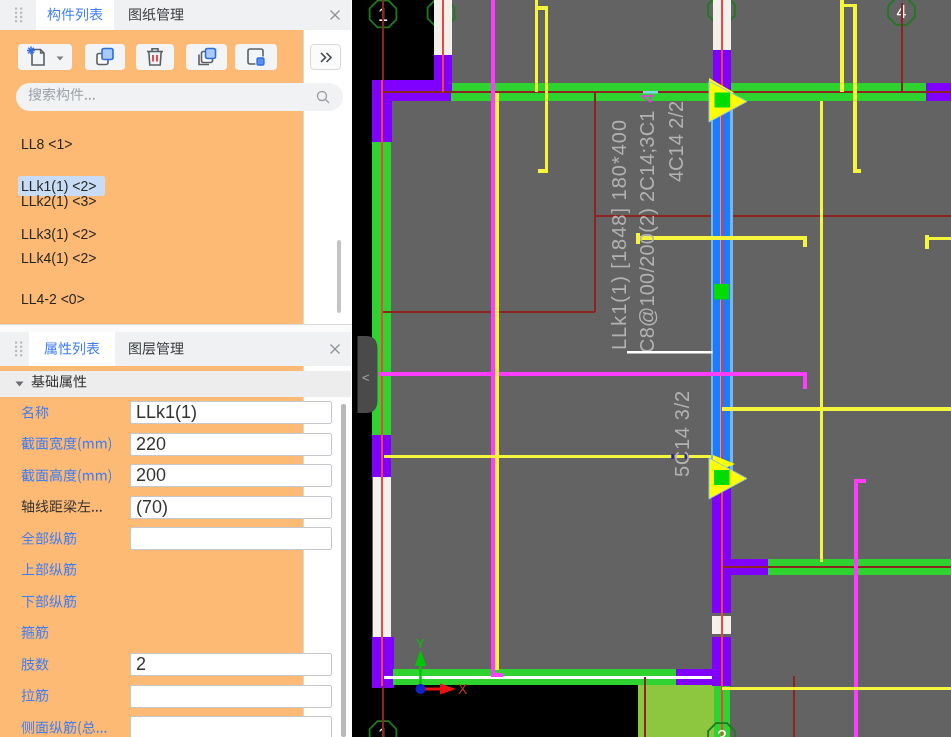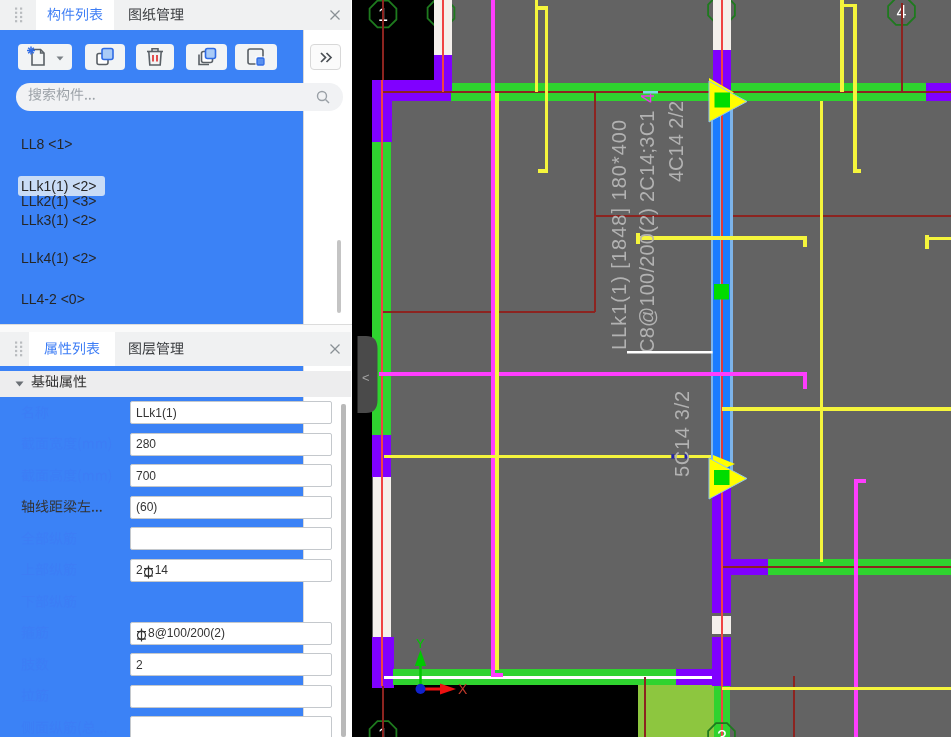--- a/index.html
+++ b/index.html
@@ -1,25 +1,25 @@
 <!DOCTYPE html>
 <html><head><meta charset="utf-8"><style>
 * { margin:0; padding:0; box-sizing:border-box; }
 html,body { width:951px; height:737px; overflow:hidden; font-family:"Liberation Sans",sans-serif; background:#fff; }
-#panel { position:absolute; left:0; top:0; width:304px; height:737px; background:#3b82f6; border-right:1px solid #d9d9d9;padding-left:17px; }
+#panel { position:absolute; left:0; top:0; width:304px; height:737px; background:#fdba74; border-right:1px solid #d9d9d9;padding-left:17px; }
 .hdr { position:absolute; left:0; width:351px; height:30px; background:#f0f1f2; }
 .tabact { position:absolute; left:36px; top:0; width:78px; height:100%; background:#fff; display:flex; align-items:center; justify-content:center; }
 .tabina { position:absolute; left:121px; top:0; width:70px; height:100%; display:flex; align-items:center; justify-content:center; }
 .tbtn { position:absolute; top:44px; height:26px; background:#f2f4f5; border-radius:4px; display:flex; align-items:center; justify-content:center; }
 .search { position:absolute; left:16px; top:83px; width:327px; height:28px; background:#f1f2f4; border-radius:14px; display:flex; align-items:center; }
 .litem { position:absolute; left:21px; height:20px; font-size:14px; color:#262626; line-height:20px; }
 .litem.sel { left:21px; padding:0 8px 0 3px; margin-left:-3px; background:#c9dcf6; border-radius:3px; }
 .prow { position:absolute; left:0; width:352px; height:23px; }
 .plab { position:absolute; left:21px; top:0; height:23px; display:flex; align-items:center; }
-.pinp { position:absolute; left:130px; top:0; width:202px; height:23px; border:1px solid #c4c8cc; border-radius:2px; background:#fff; font-size:12px; color:#333; padding-left:5px; display:flex; align-items:center; }
+.pinp { position:absolute; left:130px; top:0; width:202px; height:23px; border:1px solid #c4c8cc; border-radius:2px; background:#fff; font-size:18px; color:#333; padding-left:5px; display:flex; align-items:center; }
 .sbar { position:absolute; background:#c4c4c4; border-radius:2px; }
 </style></head>
 <body>
 <div id="panel">
   <div class="hdr" style="top:0px;height:30px">
       <div style="position:absolute;left:14px;top:7px"><svg width="12" height="16" viewBox="0 0 12 16">
           <rect x="1" y="0.5" width="2.2" height="2.2" fill="#b9bcbf"></rect>
           <rect x="6" y="0.5" width="2.2" height="2.2" fill="#b9bcbf"></rect>
           <rect x="1" y="4.7" width="2.2" height="2.2" fill="#b9bcbf"></rect>
           <rect x="6" y="4.7" width="2.2" height="2.2" fill="#b9bcbf"></rect>
@@ -102,21 +102,21 @@
           <path d="M2.3 -11.8V-8.9H0.6V-8.0H2.3V-5.0L0.5 -4.3L0.8 -3.3L2.3 -3.9V-0.2C2.3 0.0 2.3 0.0 2.1 0.0C1.9 0.1 1.4 0.1 0.9 0.0C1.0 0.3 1.2 0.8 1.2 1.1C2.0 1.1 2.5 1.0 2.9 0.9C3.2 0.7 3.3 0.4 3.3 -0.2V-4.3L4.9 -4.9L4.7 -5.9L3.3 -5.3V-8.0H4.7V-8.9H3.3V-11.8ZM5.3 -4.1V-3.2H5.9L5.8 -3.1C6.4 -2.2 7.2 -1.4 8.2 -0.7C7.0 -0.2 5.6 0.1 4.3 0.3C4.4 0.5 4.6 0.9 4.7 1.1C6.3 0.9 7.8 0.5 9.1 -0.2C10.2 0.4 11.5 0.8 12.8 1.1C13.0 0.8 13.2 0.4 13.5 0.2C12.2 0.0 11.1 -0.3 10.1 -0.7C11.2 -1.5 12.2 -2.5 12.8 -3.8L12.1 -4.1L11.9 -4.1H9.6V-5.4H12.8V-10.6H10.1V-9.7H11.9V-8.4H10.2V-7.6H11.9V-6.3H9.6V-11.8H8.6V-6.3H6.4V-7.6H7.9V-8.4H6.4V-9.7C7.1 -9.9 7.9 -10.2 8.5 -10.6L7.7 -11.3C7.2 -10.9 6.3 -10.5 5.5 -10.2V-5.4H8.6V-4.1ZM11.3 -3.2C10.8 -2.4 10.0 -1.7 9.1 -1.2C8.2 -1.8 7.4 -2.4 6.9 -3.2Z M22.9 -1.5C24.1 -0.8 25.6 0.2 26.3 0.8L27.1 0.2C26.3 -0.4 24.8 -1.4 23.7 -2.0ZM18.1 -1.9C17.3 -1.1 16.0 -0.4 14.9 0.2C15.1 0.3 15.5 0.7 15.7 0.9C16.8 0.3 18.1 -0.6 19.0 -1.5ZM16.7 -4.5C17.0 -4.6 17.3 -4.6 19.9 -4.8C18.7 -4.2 17.8 -3.8 17.3 -3.6C16.5 -3.3 15.9 -3.1 15.4 -3.1C15.5 -2.8 15.7 -2.3 15.7 -2.1C16.1 -2.3 16.6 -2.3 20.7 -2.6V-0.1C20.7 0.0 20.6 0.1 20.4 0.1C20.2 0.1 19.4 0.1 18.6 0.1C18.7 0.4 18.9 0.8 19.0 1.1C20.0 1.1 20.7 1.1 21.1 0.9C21.6 0.7 21.7 0.4 21.7 -0.1V-2.6L25.2 -2.9C25.5 -2.5 25.9 -2.1 26.1 -1.8L26.9 -2.3C26.3 -3.1 25.0 -4.3 24.1 -5.1L23.3 -4.6C23.7 -4.3 24.1 -3.9 24.4 -3.6L18.3 -3.2C20.3 -4.0 22.3 -4.9 24.2 -6.1L23.4 -6.7C22.8 -6.3 22.1 -5.9 21.4 -5.6L18.3 -5.4C19.3 -5.9 20.3 -6.4 21.1 -7.1L20.7 -7.4H26.1V-5.7H27.1V-8.3H21.5V-9.6H26.9V-10.5H21.5V-11.8H20.5V-10.5H15.1V-9.6H20.5V-8.3H14.9V-5.7H15.9V-7.4H20.1C19.1 -6.6 17.8 -6.0 17.4 -5.8C17.1 -5.5 16.7 -5.4 16.4 -5.4C16.5 -5.1 16.7 -4.7 16.7 -4.5Z M35.2 -11.8C34.8 -9.9 34.0 -8.0 33.0 -6.8C33.2 -6.7 33.7 -6.3 33.9 -6.2C34.3 -6.8 34.8 -7.6 35.2 -8.5H40.1C39.9 -2.7 39.7 -0.6 39.3 -0.1C39.1 0.1 39.0 0.1 38.7 0.1C38.4 0.1 37.8 0.1 37.0 0.0C37.2 0.3 37.3 0.8 37.3 1.1C38.0 1.1 38.7 1.1 39.2 1.1C39.6 1.0 39.9 0.9 40.2 0.5C40.7 -0.2 40.9 -2.3 41.1 -8.9C41.1 -9.1 41.1 -9.5 41.1 -9.5H35.6C35.9 -10.1 36.1 -10.8 36.3 -11.5ZM36.8 -5.3C37.1 -4.8 37.3 -4.2 37.5 -3.6L35.1 -3.2C35.7 -4.3 36.3 -5.8 36.8 -7.2L35.8 -7.5C35.4 -5.9 34.6 -4.2 34.4 -3.7C34.1 -3.2 33.9 -2.9 33.7 -2.9C33.8 -2.6 34.0 -2.1 34.0 -1.9C34.3 -2.1 34.7 -2.2 37.8 -2.8C38.0 -2.5 38.1 -2.1 38.1 -1.8L39.0 -2.2C38.8 -3.0 38.2 -4.5 37.6 -5.5ZM30.8 -11.8V-9.1H28.7V-8.1H30.7C30.2 -6.2 29.4 -3.9 28.4 -2.8C28.6 -2.5 28.9 -2.0 29.0 -1.7C29.7 -2.7 30.3 -4.2 30.8 -5.8V1.1H31.8V-6.1C32.2 -5.4 32.6 -4.6 32.9 -4.1L33.5 -4.9C33.3 -5.3 32.2 -7.0 31.8 -7.4V-8.1H33.4V-9.1H31.8V-11.8Z M46.4 -4.8V-3.8H50.5V1.1H51.5V-3.8H55.3V-4.8H51.5V-7.9H54.7V-8.9H51.5V-11.6H50.5V-8.9H48.6C48.8 -9.5 48.9 -10.2 49.1 -10.8L48.0 -11.1C47.7 -9.2 47.1 -7.4 46.3 -6.3C46.6 -6.1 47.0 -5.9 47.2 -5.7C47.6 -6.3 48.0 -7.1 48.2 -7.9H50.5V-4.8ZM45.8 -11.7C45.0 -9.6 43.8 -7.5 42.4 -6.1C42.6 -5.9 42.9 -5.3 43.0 -5.1C43.5 -5.6 43.9 -6.1 44.3 -6.7V1.1H45.3V-8.4C45.9 -9.3 46.4 -10.4 46.7 -11.4Z M57.9 0.2C58.5 0.2 58.9 -0.2 58.9 -0.8C58.9 -1.4 58.5 -1.8 57.9 -1.8C57.4 -1.8 57.0 -1.4 57.0 -0.8C57.0 -0.2 57.4 0.2 57.9 0.2Z M61.8 0.2C62.3 0.2 62.8 -0.2 62.8 -0.8C62.8 -1.4 62.3 -1.8 61.8 -1.8C61.3 -1.8 60.9 -1.4 60.9 -0.8C60.9 -0.2 61.3 0.2 61.8 0.2Z M65.7 0.2C66.2 0.2 66.7 -0.2 66.7 -0.8C66.7 -1.4 66.2 -1.8 65.7 -1.8C65.2 -1.8 64.8 -1.4 64.8 -0.8C64.8 -0.2 65.2 0.2 65.7 0.2Z" fill="#9aa0a6"></path>
         </svg></span>
     <span style="position:absolute;right:12px;top:6px"><svg width="16" height="16" viewBox="0 0 16 16" fill="none">
 <circle cx="7" cy="7" r="4.5" stroke="#9aa0a6" stroke-width="1.4"></circle>
 <line x1="10.5" y1="10.5" x2="14" y2="14" stroke="#9aa0a6" stroke-width="1.4"></line>
         </svg></span>
   </div>
   <div class="litem" style="top:133.5px">LL8 &lt;1&gt;</div>
     <div class="litem sel" style="top:176px">LLk1(1) &lt;2&gt;</div>
     <div class="litem" style="top:190.7px">LLk2(1) &lt;3&gt;</div>
-    <div class="litem" style="top:210px">LLk3(1) &lt;2&gt;</div>
+    <div class="litem" style="top:224px">LLk3(1) &lt;2&gt;</div>
     <div class="litem" style="top:247.9px">LLk4(1) &lt;2&gt;</div>
     <div class="litem" style="top:289px">LL4-2 &lt;0&gt;</div>
   <div class="sbar" style="left:337px;top:240px;width:4px;height:73px;"></div>
   <div style="position:absolute;left:0;top:324px;width:352px;height:8px;background:#fafafa;border-top:1px solid #dcdcdc;"></div>
   <div class="hdr" style="top:332px;height:34px">
       <div style="position:absolute;left:14px;top:9px"><svg width="12" height="16" viewBox="0 0 12 16">
           <rect x="1" y="0.5" width="2.2" height="2.2" fill="#b9bcbf"></rect>
           <rect x="6" y="0.5" width="2.2" height="2.2" fill="#b9bcbf"></rect>
           <rect x="1" y="4.7" width="2.2" height="2.2" fill="#b9bcbf"></rect>
           <rect x="6" y="4.7" width="2.2" height="2.2" fill="#b9bcbf"></rect>
@@ -157,82 +157,66 @@
         </svg>
       </div>
       <div class="pinp">LLk1(1)</div>
     </div>
     <div class="prow" style="top:432.5px">
       <div class="plab">
         <svg style="width:91.4px;height:16.0px;" viewBox="0 -12.6 91.4 16">
           <path d="M10.1 -10.9C10.9 -10.4 11.8 -9.5 12.2 -8.9L12.9 -9.5C12.5 -10.1 11.6 -10.9 10.9 -11.5ZM4.4 -7.0C4.6 -6.6 4.9 -6.2 5.0 -5.9H3.1C3.3 -6.2 3.5 -6.6 3.6 -7.0L2.8 -7.3C2.3 -6.1 1.4 -4.8 0.5 -4.0C0.7 -3.9 1.1 -3.6 1.3 -3.4C1.5 -3.7 1.7 -3.9 1.9 -4.1V0.8H2.8V0.1H7.4L7.0 0.4C7.3 0.6 7.6 0.9 7.7 1.1C8.5 0.6 9.2 -0.1 9.8 -0.8C10.3 0.3 11.0 1.0 11.9 1.0C12.9 1.0 13.2 0.3 13.4 -1.8C13.2 -1.9 12.8 -2.1 12.6 -2.3C12.5 -0.7 12.4 -0.1 12.0 -0.1C11.4 -0.1 10.9 -0.7 10.5 -1.8C11.4 -3.1 12.1 -4.7 12.6 -6.3L11.7 -6.6C11.3 -5.3 10.8 -4.1 10.2 -3.0C9.9 -4.2 9.6 -5.7 9.5 -7.4H13.3V-8.3H9.5C9.4 -9.4 9.4 -10.6 9.4 -11.7H8.4C8.4 -10.6 8.4 -9.4 8.5 -8.3H5.0V-9.6H7.5V-10.5H5.0V-11.7H3.9V-10.5H1.3V-9.6H3.9V-8.3H0.7V-7.4H8.5C8.7 -5.3 8.9 -3.4 9.4 -1.9C8.9 -1.3 8.4 -0.7 7.8 -0.2V-0.8H5.7V-1.7H7.5V-2.5H5.7V-3.4H7.5V-4.1H5.7V-5.0H7.8V-5.9H6.0C5.9 -6.3 5.5 -6.8 5.2 -7.3ZM4.8 -3.4V-2.5H2.8V-3.4ZM4.8 -4.1H2.8V-5.0H4.8ZM4.8 -1.7V-0.8H2.8V-1.7Z M19.4 -4.7H22.4V-3.1H19.4ZM19.4 -5.5V-7.1H22.4V-5.5ZM19.4 -2.2H22.4V-0.6H19.4ZM14.8 -10.8V-9.8H20.2C20.1 -9.3 20.0 -8.6 19.8 -8.1H15.5V1.1H16.5V0.4H25.5V1.1H26.5V-8.1H20.9L21.4 -9.8H27.2V-10.8ZM16.5 -0.6V-7.1H18.5V-0.6ZM25.5 -0.6H23.4V-7.1H25.5Z M35.3 -2.7V-0.4C35.3 0.7 35.7 1.0 37.1 1.0C37.4 1.0 39.4 1.0 39.7 1.0C41.0 1.0 41.3 0.4 41.5 -1.7C41.2 -1.8 40.7 -1.9 40.5 -2.1C40.4 -0.2 40.3 0.0 39.6 0.0C39.2 0.0 37.5 0.0 37.2 0.0C36.5 0.0 36.4 -0.0 36.4 -0.4V-2.7ZM34.2 -4.4V-3.3C34.2 -2.2 33.8 -0.6 28.6 0.4C28.8 0.7 29.2 1.1 29.3 1.3C34.7 0.1 35.3 -1.8 35.3 -3.3V-4.4ZM30.8 -5.8V-1.4H31.9V-4.9H38.1V-1.5H39.2V-5.8ZM34.0 -11.6C34.2 -11.3 34.4 -10.9 34.6 -10.5H29.1V-8.0H30.0V-9.6H39.9V-8.0H41.0V-10.5H35.9C35.7 -10.9 35.4 -11.5 35.1 -11.9ZM36.4 -9.1V-8.2H33.7V-9.1H32.6V-8.2H30.4V-7.3H32.6V-6.3H33.7V-7.3H36.4V-6.3H37.4V-7.3H39.6V-8.2H37.4V-9.1Z M47.4 -9.0V-7.8H45.1V-6.9H47.4V-4.6H52.9V-6.9H55.1V-7.8H52.9V-9.0H51.8V-7.8H48.4V-9.0ZM51.8 -6.9V-5.4H48.4V-6.9ZM52.6 -2.8C52.0 -2.1 51.1 -1.5 50.1 -1.1C49.1 -1.6 48.3 -2.1 47.7 -2.8ZM45.3 -3.7V-2.8H47.2L46.7 -2.6C47.3 -1.9 48.0 -1.2 49.0 -0.7C47.6 -0.2 46.2 0.0 44.7 0.1C44.8 0.4 45.0 0.8 45.1 1.0C46.9 0.8 48.6 0.5 50.1 -0.1C51.5 0.5 53.1 0.9 54.9 1.1C55.0 0.9 55.2 0.4 55.5 0.2C53.9 0.1 52.5 -0.2 51.2 -0.6C52.5 -1.3 53.5 -2.2 54.1 -3.4L53.5 -3.8L53.3 -3.7ZM48.6 -11.6C48.8 -11.2 49.0 -10.8 49.2 -10.4H43.8V-6.6C43.8 -4.5 43.7 -1.5 42.5 0.6C42.8 0.7 43.2 1.0 43.5 1.1C44.6 -1.1 44.8 -4.3 44.8 -6.6V-9.4H55.3V-10.4H50.4C50.2 -10.8 49.9 -11.4 49.7 -11.8Z M59.3 2.7 60.1 2.4C58.9 0.4 58.4 -2.0 58.4 -4.4C58.4 -6.7 58.9 -9.1 60.1 -11.1L59.3 -11.5C58.1 -9.4 57.3 -7.1 57.3 -4.4C57.3 -1.6 58.1 0.7 59.3 2.7Z M62.0 0.0H63.3V-5.5C64.0 -6.3 64.6 -6.7 65.2 -6.7C66.2 -6.7 66.6 -6.1 66.6 -4.6V0.0H67.9V-5.5C68.6 -6.3 69.2 -6.7 69.8 -6.7C70.8 -6.7 71.2 -6.1 71.2 -4.6V0.0H72.5V-4.8C72.5 -6.7 71.8 -7.8 70.2 -7.8C69.3 -7.8 68.5 -7.2 67.7 -6.3C67.4 -7.2 66.8 -7.8 65.6 -7.8C64.7 -7.8 63.9 -7.2 63.2 -6.5H63.2L63.1 -7.6H62.0Z M75.0 0.0H76.3V-5.5C77.0 -6.3 77.6 -6.7 78.2 -6.7C79.1 -6.7 79.6 -6.1 79.6 -4.6V0.0H80.9V-5.5C81.6 -6.3 82.2 -6.7 82.8 -6.7C83.7 -6.7 84.2 -6.1 84.2 -4.6V0.0H85.5V-4.8C85.5 -6.7 84.7 -7.8 83.2 -7.8C82.2 -7.8 81.5 -7.2 80.7 -6.3C80.3 -7.2 79.7 -7.8 78.6 -7.8C77.6 -7.8 76.9 -7.2 76.2 -6.5H76.2L76.0 -7.6H75.0Z M88.0 2.7C89.3 0.7 90.1 -1.6 90.1 -4.4C90.1 -7.1 89.3 -9.4 88.0 -11.5L87.2 -11.1C88.5 -9.1 89.1 -6.7 89.1 -4.4C89.1 -2.0 88.5 0.4 87.2 2.4Z" fill="#3d7df5"></path>
         </svg>
       </div>
-      <div class="pinp">280</div>
+      <div class="pinp">220</div>
     </div>
     <div class="prow" style="top:464.0px">
       <div class="plab">
         <svg style="width:91.4px;height:16.0px;" viewBox="0 -12.6 91.4 16">
           <path d="M10.1 -10.9C10.9 -10.4 11.8 -9.5 12.2 -8.9L12.9 -9.5C12.5 -10.1 11.6 -10.9 10.9 -11.5ZM4.4 -7.0C4.6 -6.6 4.9 -6.2 5.0 -5.9H3.1C3.3 -6.2 3.5 -6.6 3.6 -7.0L2.8 -7.3C2.3 -6.1 1.4 -4.8 0.5 -4.0C0.7 -3.9 1.1 -3.6 1.3 -3.4C1.5 -3.7 1.7 -3.9 1.9 -4.1V0.8H2.8V0.1H7.4L7.0 0.4C7.3 0.6 7.6 0.9 7.7 1.1C8.5 0.6 9.2 -0.1 9.8 -0.8C10.3 0.3 11.0 1.0 11.9 1.0C12.9 1.0 13.2 0.3 13.4 -1.8C13.2 -1.9 12.8 -2.1 12.6 -2.3C12.5 -0.7 12.4 -0.1 12.0 -0.1C11.4 -0.1 10.9 -0.7 10.5 -1.8C11.4 -3.1 12.1 -4.7 12.6 -6.3L11.7 -6.6C11.3 -5.3 10.8 -4.1 10.2 -3.0C9.9 -4.2 9.6 -5.7 9.5 -7.4H13.3V-8.3H9.5C9.4 -9.4 9.4 -10.6 9.4 -11.7H8.4C8.4 -10.6 8.4 -9.4 8.5 -8.3H5.0V-9.6H7.5V-10.5H5.0V-11.7H3.9V-10.5H1.3V-9.6H3.9V-8.3H0.7V-7.4H8.5C8.7 -5.3 8.9 -3.4 9.4 -1.9C8.9 -1.3 8.4 -0.7 7.8 -0.2V-0.8H5.7V-1.7H7.5V-2.5H5.7V-3.4H7.5V-4.1H5.7V-5.0H7.8V-5.9H6.0C5.9 -6.3 5.5 -6.8 5.2 -7.3ZM4.8 -3.4V-2.5H2.8V-3.4ZM4.8 -4.1H2.8V-5.0H4.8ZM4.8 -1.7V-0.8H2.8V-1.7Z M19.4 -4.7H22.4V-3.1H19.4ZM19.4 -5.5V-7.1H22.4V-5.5ZM19.4 -2.2H22.4V-0.6H19.4ZM14.8 -10.8V-9.8H20.2C20.1 -9.3 20.0 -8.6 19.8 -8.1H15.5V1.1H16.5V0.4H25.5V1.1H26.5V-8.1H20.9L21.4 -9.8H27.2V-10.8ZM16.5 -0.6V-7.1H18.5V-0.6ZM25.5 -0.6H23.4V-7.1H25.5Z M32.0 -7.8H38.1V-6.6H32.0ZM31.0 -8.6V-5.8H39.2V-8.6ZM34.2 -11.6 34.6 -10.3H28.8V-9.4H41.1V-10.3H35.7C35.6 -10.8 35.4 -11.3 35.2 -11.8ZM29.3 -5.0V1.1H30.4V-4.1H39.6V0.0C39.6 0.2 39.5 0.2 39.4 0.2C39.2 0.2 38.6 0.2 38.0 0.2C38.1 0.4 38.2 0.8 38.3 1.0C39.2 1.0 39.8 1.0 40.2 0.9C40.5 0.7 40.7 0.5 40.7 0.0V-5.0ZM31.9 -3.3V0.3H32.9V-0.4H37.9V-3.3ZM32.9 -2.5H36.9V-1.2H32.9Z M47.4 -9.0V-7.8H45.1V-6.9H47.4V-4.6H52.9V-6.9H55.1V-7.8H52.9V-9.0H51.8V-7.8H48.4V-9.0ZM51.8 -6.9V-5.4H48.4V-6.9ZM52.6 -2.8C52.0 -2.1 51.1 -1.5 50.1 -1.1C49.1 -1.6 48.3 -2.1 47.7 -2.8ZM45.3 -3.7V-2.8H47.2L46.7 -2.6C47.3 -1.9 48.0 -1.2 49.0 -0.7C47.6 -0.2 46.2 0.0 44.7 0.1C44.8 0.4 45.0 0.8 45.1 1.0C46.9 0.8 48.6 0.5 50.1 -0.1C51.5 0.5 53.1 0.9 54.9 1.1C55.0 0.9 55.2 0.4 55.5 0.2C53.9 0.1 52.5 -0.2 51.2 -0.6C52.5 -1.3 53.5 -2.2 54.1 -3.4L53.5 -3.8L53.3 -3.7ZM48.6 -11.6C48.8 -11.2 49.0 -10.8 49.2 -10.4H43.8V-6.6C43.8 -4.5 43.7 -1.5 42.5 0.6C42.8 0.7 43.2 1.0 43.5 1.1C44.6 -1.1 44.8 -4.3 44.8 -6.6V-9.4H55.3V-10.4H50.4C50.2 -10.8 49.9 -11.4 49.7 -11.8Z M59.3 2.7 60.1 2.4C58.9 0.4 58.4 -2.0 58.4 -4.4C58.4 -6.7 58.9 -9.1 60.1 -11.1L59.3 -11.5C58.1 -9.4 57.3 -7.1 57.3 -4.4C57.3 -1.6 58.1 0.7 59.3 2.7Z M62.0 0.0H63.3V-5.5C64.0 -6.3 64.6 -6.7 65.2 -6.7C66.2 -6.7 66.6 -6.1 66.6 -4.6V0.0H67.9V-5.5C68.6 -6.3 69.2 -6.7 69.8 -6.7C70.8 -6.7 71.2 -6.1 71.2 -4.6V0.0H72.5V-4.8C72.5 -6.7 71.8 -7.8 70.2 -7.8C69.3 -7.8 68.5 -7.2 67.7 -6.3C67.4 -7.2 66.8 -7.8 65.6 -7.8C64.7 -7.8 63.9 -7.2 63.2 -6.5H63.2L63.1 -7.6H62.0Z M75.0 0.0H76.3V-5.5C77.0 -6.3 77.6 -6.7 78.2 -6.7C79.1 -6.7 79.6 -6.1 79.6 -4.6V0.0H80.9V-5.5C81.6 -6.3 82.2 -6.7 82.8 -6.7C83.7 -6.7 84.2 -6.1 84.2 -4.6V0.0H85.5V-4.8C85.5 -6.7 84.7 -7.8 83.2 -7.8C82.2 -7.8 81.5 -7.2 80.7 -6.3C80.3 -7.2 79.7 -7.8 78.6 -7.8C77.6 -7.8 76.9 -7.2 76.2 -6.5H76.2L76.0 -7.6H75.0Z M88.0 2.7C89.3 0.7 90.1 -1.6 90.1 -4.4C90.1 -7.1 89.3 -9.4 88.0 -11.5L87.2 -11.1C88.5 -9.1 89.1 -6.7 89.1 -4.4C89.1 -2.0 88.5 0.4 87.2 2.4Z" fill="#3d7df5"></path>
         </svg>
       </div>
-      <div class="pinp">700</div>
+      <div class="pinp">200</div>
     </div>
     <div class="prow" style="top:495.5px">
       <div class="plab">
         <svg style="width:81.7px;height:16.0px;" viewBox="0 -12.6 81.7 16">
           <path d="M7.4 -3.9H9.3V-0.6H7.4ZM7.4 -4.8V-7.8H9.3V-4.8ZM12.0 -3.9V-0.6H10.2V-3.9ZM12.0 -4.8H10.2V-7.8H12.0ZM9.2 -11.7V-8.8H6.5V1.1H7.4V0.3H12.0V1.0H13.0V-8.8H10.3V-11.7ZM1.2 -4.6C1.3 -4.8 1.7 -4.8 2.2 -4.8H3.6V-2.8L0.6 -2.3L0.8 -1.3L3.6 -1.8V1.1H4.5V-2.0L6.0 -2.3L5.9 -3.3L4.5 -3.0V-4.8H5.9V-5.8H4.5V-8.0H3.6V-5.8H2.1C2.5 -6.8 2.9 -7.9 3.3 -9.2H5.8V-10.1H3.5C3.6 -10.6 3.7 -11.1 3.8 -11.6L2.8 -11.8C2.7 -11.2 2.6 -10.7 2.5 -10.1H0.7V-9.2H2.3C2.0 -8.0 1.7 -7.1 1.5 -6.7C1.3 -6.1 1.1 -5.6 0.9 -5.6C1.0 -5.3 1.1 -4.8 1.2 -4.6Z M14.8 -0.8 15.0 0.3C16.3 -0.1 17.9 -0.6 19.6 -1.1L19.4 -2.0C17.7 -1.5 15.9 -1.0 14.8 -0.8ZM23.9 -10.9C24.6 -10.6 25.4 -10.0 25.9 -9.6L26.5 -10.3C26.1 -10.7 25.2 -11.2 24.5 -11.5ZM15.0 -5.9C15.2 -6.0 15.5 -6.1 17.2 -6.3C16.6 -5.4 16.1 -4.7 15.8 -4.4C15.4 -3.9 15.1 -3.6 14.8 -3.5C14.9 -3.2 15.0 -2.8 15.1 -2.5C15.4 -2.7 15.9 -2.9 19.4 -3.6C19.3 -3.8 19.3 -4.2 19.4 -4.5L16.6 -3.9C17.7 -5.2 18.7 -6.7 19.6 -8.3L18.7 -8.8C18.5 -8.3 18.2 -7.8 17.9 -7.3L16.1 -7.1C16.9 -8.3 17.7 -9.8 18.3 -11.3L17.3 -11.7C16.8 -10.0 15.8 -8.2 15.5 -7.8C15.1 -7.3 14.9 -7.0 14.7 -6.9C14.8 -6.6 15.0 -6.1 15.0 -5.9ZM26.4 -4.9C25.9 -4.0 25.1 -3.2 24.2 -2.5C24.0 -3.2 23.8 -4.1 23.6 -5.1L27.2 -5.8L27.0 -6.7L23.5 -6.1C23.4 -6.7 23.4 -7.3 23.3 -7.9L26.8 -8.5L26.6 -9.4L23.3 -8.9C23.2 -9.8 23.2 -10.8 23.2 -11.8H22.2C22.2 -10.7 22.2 -9.7 22.3 -8.7L20.1 -8.4L20.2 -7.4L22.3 -7.8C22.4 -7.1 22.4 -6.5 22.5 -5.9L19.8 -5.4L19.9 -4.4L22.6 -4.9C22.8 -3.8 23.0 -2.7 23.3 -1.9C22.1 -1.1 20.8 -0.4 19.3 0.0C19.6 0.2 19.9 0.6 20.0 0.9C21.3 0.4 22.6 -0.2 23.7 -0.9C24.2 0.3 25.0 1.1 26.0 1.1C27.0 1.1 27.3 0.6 27.5 -1.0C27.2 -1.1 26.9 -1.3 26.7 -1.5C26.6 -0.3 26.5 0.1 26.1 0.1C25.5 0.1 25.0 -0.5 24.5 -1.5C25.6 -2.4 26.6 -3.4 27.3 -4.5Z M30.1 -10.2H32.8V-7.8H30.1ZM35.7 -6.8H39.4V-4.0H35.7ZM41.2 -11.0H34.7V0.6H41.4V-0.5H35.7V-3.0H40.4V-7.8H35.7V-10.0H41.2ZM28.5 -0.5 28.8 0.5C30.2 0.1 32.2 -0.5 34.1 -1.0L34.0 -1.9L32.2 -1.5V-3.9H34.0V-4.9H32.2V-6.9H33.8V-11.2H29.2V-6.9H31.2V-1.2L30.1 -0.9V-5.5H29.2V-0.7Z M42.7 -9.1C43.5 -8.9 44.4 -8.4 44.9 -8.1L45.3 -8.9C44.8 -9.2 43.9 -9.6 43.2 -9.8ZM43.6 -11.1C44.3 -10.8 45.3 -10.4 45.7 -10.0L46.2 -10.8C45.7 -11.1 44.8 -11.5 44.0 -11.7ZM48.4 -5.0V-3.8H42.8V-2.9H47.4C46.2 -1.6 44.3 -0.5 42.5 0.0C42.7 0.2 43.0 0.6 43.2 0.9C45.1 0.2 47.1 -1.1 48.4 -2.6V1.1H49.5V-2.5C50.8 -1.1 52.9 0.2 54.8 0.8C54.9 0.5 55.3 0.1 55.5 -0.1C53.6 -0.6 51.7 -1.7 50.5 -2.9H55.2V-3.8H49.5V-5.0ZM47.0 -11.2V-10.3H49.6C49.4 -7.9 48.5 -6.4 46.5 -5.6C46.8 -5.4 47.1 -5.0 47.3 -4.8C49.3 -5.9 50.3 -7.5 50.6 -10.3H52.4C52.2 -7.5 52.1 -6.4 51.8 -6.2C51.7 -6.0 51.6 -6.0 51.4 -6.0C51.2 -6.0 50.8 -6.0 50.3 -6.1C50.4 -5.8 50.5 -5.4 50.5 -5.2C51.1 -5.1 51.6 -5.1 51.9 -5.2C52.2 -5.2 52.5 -5.3 52.7 -5.6C53.0 -5.9 53.1 -6.8 53.3 -9.0C53.8 -8.1 54.3 -7.1 54.4 -6.4L55.4 -6.8C55.1 -7.6 54.5 -8.9 53.8 -9.8L53.3 -9.6L53.4 -10.8C53.4 -10.9 53.4 -11.2 53.4 -11.2ZM47.2 -9.7C47.0 -9.0 46.5 -8.1 45.9 -7.5L45.4 -8.0C44.6 -7.1 43.7 -6.0 43.0 -5.4L43.8 -4.7C44.5 -5.5 45.3 -6.5 46.0 -7.4L46.7 -7.0C47.3 -7.6 47.7 -8.6 48.0 -9.3Z M61.2 -11.8C61.1 -10.9 60.9 -10.1 60.7 -9.2H56.9V-8.2H60.5C59.7 -5.3 58.5 -2.4 56.4 -0.5C56.6 -0.4 56.9 0.0 57.1 0.3C58.7 -1.2 59.9 -3.3 60.7 -5.5V-4.5H63.8V-0.3H59.2V0.7H69.3V-0.3H64.9V-4.5H68.7V-5.5H60.7C61.1 -6.4 61.3 -7.3 61.6 -8.2H69.0V-9.2H61.8C62.0 -10.0 62.1 -10.8 62.3 -11.6Z M71.9 0.2C72.5 0.2 72.9 -0.2 72.9 -0.8C72.9 -1.4 72.5 -1.8 71.9 -1.8C71.4 -1.8 71.0 -1.4 71.0 -0.8C71.0 -0.2 71.4 0.2 71.9 0.2Z M75.8 0.2C76.3 0.2 76.8 -0.2 76.8 -0.8C76.8 -1.4 76.3 -1.8 75.8 -1.8C75.3 -1.8 74.9 -1.4 74.9 -0.8C74.9 -0.2 75.3 0.2 75.8 0.2Z M79.7 0.2C80.2 0.2 80.7 -0.2 80.7 -0.8C80.7 -1.4 80.2 -1.8 79.7 -1.8C79.2 -1.8 78.8 -1.4 78.8 -0.8C78.8 -0.2 79.2 0.2 79.7 0.2Z" fill="#333"></path>
         </svg>
       </div>
-      <div class="pinp">(60)</div>
+      <div class="pinp">(70)</div>
     </div>
     <div class="prow" style="top:527.0px">
       <div class="plab">
         <svg style="width:56.0px;height:16.0px;" viewBox="0 -12.6 56.0 16">
           <path d="M6.9 -11.9C5.5 -9.7 2.9 -7.6 0.4 -6.5C0.6 -6.2 0.9 -5.9 1.1 -5.6C1.7 -5.9 2.2 -6.2 2.8 -6.6V-5.7H6.5V-3.5H2.8V-2.5H6.5V-0.2H1.1V0.7H13.0V-0.2H7.5V-2.5H11.3V-3.5H7.5V-5.7H11.3V-6.6C11.9 -6.2 12.4 -5.9 13.0 -5.6C13.1 -5.9 13.4 -6.2 13.7 -6.4C11.4 -7.6 9.3 -9.1 7.6 -11.1L7.8 -11.5ZM2.8 -6.6C4.4 -7.6 5.9 -8.9 7.0 -10.3C8.3 -8.8 9.7 -7.6 11.3 -6.6Z M16.0 -8.8C16.4 -8.0 16.7 -7.0 16.9 -6.4L17.8 -6.7C17.7 -7.3 17.3 -8.3 16.9 -9.0ZM22.8 -11.0V1.1H23.7V-10.1H26.0C25.6 -8.9 25.0 -7.5 24.5 -6.3C25.8 -5.0 26.1 -4.0 26.1 -3.1C26.1 -2.6 26.0 -2.2 25.8 -2.0C25.6 -1.9 25.4 -1.9 25.2 -1.8C24.9 -1.8 24.5 -1.8 24.1 -1.9C24.3 -1.6 24.4 -1.2 24.4 -0.9C24.8 -0.9 25.2 -0.9 25.6 -0.9C25.9 -1.0 26.2 -1.0 26.5 -1.2C26.9 -1.5 27.1 -2.2 27.1 -3.0C27.1 -4.0 26.8 -5.1 25.5 -6.4C26.1 -7.7 26.8 -9.3 27.3 -10.6L26.6 -11.1L26.4 -11.0ZM17.5 -11.6C17.7 -11.1 17.9 -10.6 18.0 -10.1H15.1V-9.2H21.7V-10.1H19.1C19.0 -10.6 18.7 -11.3 18.4 -11.8ZM20.1 -9.1C19.8 -8.3 19.4 -7.1 19.0 -6.3H14.7V-5.4H22.1V-6.3H20.1C20.4 -7.1 20.8 -8.0 21.1 -8.8ZM15.5 -4.1V1.0H16.5V0.4H20.4V0.9H21.4V-4.1ZM16.5 -0.6V-3.1H20.4V-0.6Z M28.6 -0.7 28.8 0.3C30.0 -0.1 31.5 -0.6 33.0 -1.0L32.8 -1.9C31.2 -1.5 29.7 -1.0 28.6 -0.7ZM34.6 -11.6C34.6 -6.3 34.3 -2.1 32.2 0.4C32.4 0.6 33.0 0.9 33.1 1.1C34.2 -0.3 34.8 -2.0 35.1 -4.0C35.6 -3.3 35.9 -2.6 36.1 -2.1L37.0 -2.6C36.7 -3.4 36.0 -4.6 35.4 -5.5C35.6 -7.3 35.7 -9.4 35.7 -11.6ZM38.2 -11.6C38.1 -6.1 37.8 -2.0 35.3 0.4C35.6 0.5 36.1 0.9 36.3 1.1C37.5 -0.3 38.2 -2.0 38.6 -4.1C39.0 -2.2 39.7 -0.3 40.7 1.0C40.9 0.8 41.3 0.3 41.5 0.1C40.0 -1.6 39.3 -4.7 39.0 -7.2C39.2 -8.6 39.2 -10.0 39.2 -11.6ZM28.8 -5.9C29.0 -6.0 29.4 -6.1 31.0 -6.3C30.4 -5.4 29.9 -4.7 29.6 -4.4C29.2 -3.9 28.9 -3.6 28.6 -3.5C28.7 -3.2 28.9 -2.8 28.9 -2.5C29.2 -2.7 29.7 -2.8 32.8 -3.5C32.8 -3.7 32.8 -4.1 32.8 -4.4L30.4 -3.9C31.4 -5.2 32.4 -6.7 33.3 -8.3L32.4 -8.8C32.1 -8.3 31.9 -7.8 31.6 -7.3L29.9 -7.1C30.7 -8.3 31.5 -9.8 32.1 -11.3L31.1 -11.7C30.5 -10.1 29.6 -8.3 29.3 -7.8C29.0 -7.3 28.7 -7.0 28.5 -6.9C28.6 -6.7 28.8 -6.1 28.8 -5.9Z M47.2 -6.6V-5.3H44.9V-6.6ZM43.8 -7.5V-4.5C43.8 -2.9 43.7 -0.9 42.6 0.6C42.9 0.7 43.3 1.0 43.5 1.2C44.2 0.2 44.5 -1.0 44.7 -2.2H47.2V-0.1C47.2 0.1 47.2 0.2 47.0 0.2C46.8 0.2 46.2 0.2 45.6 0.2C45.7 0.4 45.8 0.8 45.9 1.1C46.8 1.1 47.4 1.1 47.8 0.9C48.1 0.8 48.2 0.5 48.2 -0.1V-7.5ZM47.2 -4.4V-3.0H44.8C44.8 -3.5 44.9 -4.0 44.9 -4.4ZM50.7 -8.0V-6.4H48.7V-5.5H50.7C50.7 -3.7 50.5 -1.4 48.3 0.5C48.5 0.7 48.8 0.9 49.0 1.1C51.4 -0.8 51.7 -3.3 51.7 -5.5H53.9C53.8 -1.8 53.6 -0.4 53.4 -0.1C53.3 0.1 53.1 0.1 52.9 0.1C52.7 0.1 52.1 0.1 51.5 0.0C51.6 0.3 51.7 0.7 51.7 1.0C52.4 1.1 53.0 1.1 53.4 1.0C53.8 1.0 54.0 0.9 54.3 0.6C54.6 0.1 54.8 -1.5 54.9 -6.0C54.9 -6.1 54.9 -6.4 54.9 -6.4H51.7V-8.0ZM44.7 -11.8C44.2 -10.5 43.4 -9.2 42.4 -8.4C42.7 -8.2 43.1 -7.9 43.3 -7.8C43.8 -8.3 44.3 -8.9 44.7 -9.6H45.3C45.7 -9.0 46.0 -8.3 46.1 -7.8L47.1 -8.2C46.9 -8.6 46.7 -9.1 46.4 -9.6H48.8V-10.5H45.2C45.4 -10.8 45.5 -11.2 45.7 -11.6ZM50.1 -11.8C49.6 -10.5 48.7 -9.3 47.7 -8.5C48.0 -8.3 48.4 -8.0 48.6 -7.8C49.2 -8.3 49.7 -8.9 50.1 -9.6H51.1C51.5 -9.0 52.0 -8.3 52.1 -7.8L53.1 -8.1C52.9 -8.6 52.6 -9.1 52.2 -9.6H55.2V-10.5H50.6C50.8 -10.8 51.0 -11.2 51.1 -11.6Z" fill="#3d7df5"></path>
         </svg>
       </div>
       <div class="pinp"></div>
     </div>
     <div class="prow" style="top:558.5px">
       <div class="plab">
         <svg style="width:56.0px;height:16.0px;" viewBox="0 -12.6 56.0 16">
           <path d="M6.0 -11.6V-0.6H0.7V0.4H13.3V-0.6H7.1V-6.2H12.3V-7.2H7.1V-11.6Z M16.0 -8.8C16.4 -8.0 16.7 -7.0 16.9 -6.4L17.8 -6.7C17.7 -7.3 17.3 -8.3 16.9 -9.0ZM22.8 -11.0V1.1H23.7V-10.1H26.0C25.6 -8.9 25.0 -7.5 24.5 -6.3C25.8 -5.0 26.1 -4.0 26.1 -3.1C26.1 -2.6 26.0 -2.2 25.8 -2.0C25.6 -1.9 25.4 -1.9 25.2 -1.8C24.9 -1.8 24.5 -1.8 24.1 -1.9C24.3 -1.6 24.4 -1.2 24.4 -0.9C24.8 -0.9 25.2 -0.9 25.6 -0.9C25.9 -1.0 26.2 -1.0 26.5 -1.2C26.9 -1.5 27.1 -2.2 27.1 -3.0C27.1 -4.0 26.8 -5.1 25.5 -6.4C26.1 -7.7 26.8 -9.3 27.3 -10.6L26.6 -11.1L26.4 -11.0ZM17.5 -11.6C17.7 -11.1 17.9 -10.6 18.0 -10.1H15.1V-9.2H21.7V-10.1H19.1C19.0 -10.6 18.7 -11.3 18.4 -11.8ZM20.1 -9.1C19.8 -8.3 19.4 -7.1 19.0 -6.3H14.7V-5.4H22.1V-6.3H20.1C20.4 -7.1 20.8 -8.0 21.1 -8.8ZM15.5 -4.1V1.0H16.5V0.4H20.4V0.9H21.4V-4.1ZM16.5 -0.6V-3.1H20.4V-0.6Z M28.6 -0.7 28.8 0.3C30.0 -0.1 31.5 -0.6 33.0 -1.0L32.8 -1.9C31.2 -1.5 29.7 -1.0 28.6 -0.7ZM34.6 -11.6C34.6 -6.3 34.3 -2.1 32.2 0.4C32.4 0.6 33.0 0.9 33.1 1.1C34.2 -0.3 34.8 -2.0 35.1 -4.0C35.6 -3.3 35.9 -2.6 36.1 -2.1L37.0 -2.6C36.7 -3.4 36.0 -4.6 35.4 -5.5C35.6 -7.3 35.7 -9.4 35.7 -11.6ZM38.2 -11.6C38.1 -6.1 37.8 -2.0 35.3 0.4C35.6 0.5 36.1 0.9 36.3 1.1C37.5 -0.3 38.2 -2.0 38.6 -4.1C39.0 -2.2 39.7 -0.3 40.7 1.0C40.9 0.8 41.3 0.3 41.5 0.1C40.0 -1.6 39.3 -4.7 39.0 -7.2C39.2 -8.6 39.2 -10.0 39.2 -11.6ZM28.8 -5.9C29.0 -6.0 29.4 -6.1 31.0 -6.3C30.4 -5.4 29.9 -4.7 29.6 -4.4C29.2 -3.9 28.9 -3.6 28.6 -3.5C28.7 -3.2 28.9 -2.8 28.9 -2.5C29.2 -2.7 29.7 -2.8 32.8 -3.5C32.8 -3.7 32.8 -4.1 32.8 -4.4L30.4 -3.9C31.4 -5.2 32.4 -6.7 33.3 -8.3L32.4 -8.8C32.1 -8.3 31.9 -7.8 31.6 -7.3L29.9 -7.1C30.7 -8.3 31.5 -9.8 32.1 -11.3L31.1 -11.7C30.5 -10.1 29.6 -8.3 29.3 -7.8C29.0 -7.3 28.7 -7.0 28.5 -6.9C28.6 -6.7 28.8 -6.1 28.8 -5.9Z M47.2 -6.6V-5.3H44.9V-6.6ZM43.8 -7.5V-4.5C43.8 -2.9 43.7 -0.9 42.6 0.6C42.9 0.7 43.3 1.0 43.5 1.2C44.2 0.2 44.5 -1.0 44.7 -2.2H47.2V-0.1C47.2 0.1 47.2 0.2 47.0 0.2C46.8 0.2 46.2 0.2 45.6 0.2C45.7 0.4 45.8 0.8 45.9 1.1C46.8 1.1 47.4 1.1 47.8 0.9C48.1 0.8 48.2 0.5 48.2 -0.1V-7.5ZM47.2 -4.4V-3.0H44.8C44.8 -3.5 44.9 -4.0 44.9 -4.4ZM50.7 -8.0V-6.4H48.7V-5.5H50.7C50.7 -3.7 50.5 -1.4 48.3 0.5C48.5 0.7 48.8 0.9 49.0 1.1C51.4 -0.8 51.7 -3.3 51.7 -5.5H53.9C53.8 -1.8 53.6 -0.4 53.4 -0.1C53.3 0.1 53.1 0.1 52.9 0.1C52.7 0.1 52.1 0.1 51.5 0.0C51.6 0.3 51.7 0.7 51.7 1.0C52.4 1.1 53.0 1.1 53.4 1.0C53.8 1.0 54.0 0.9 54.3 0.6C54.6 0.1 54.8 -1.5 54.9 -6.0C54.9 -6.1 54.9 -6.4 54.9 -6.4H51.7V-8.0ZM44.7 -11.8C44.2 -10.5 43.4 -9.2 42.4 -8.4C42.7 -8.2 43.1 -7.9 43.3 -7.8C43.8 -8.3 44.3 -8.9 44.7 -9.6H45.3C45.7 -9.0 46.0 -8.3 46.1 -7.8L47.1 -8.2C46.9 -8.6 46.7 -9.1 46.4 -9.6H48.8V-10.5H45.2C45.4 -10.8 45.5 -11.2 45.7 -11.6ZM50.1 -11.8C49.6 -10.5 48.7 -9.3 47.7 -8.5C48.0 -8.3 48.4 -8.0 48.6 -7.8C49.2 -8.3 49.7 -8.9 50.1 -9.6H51.1C51.5 -9.0 52.0 -8.3 52.1 -7.8L53.1 -8.1C52.9 -8.6 52.6 -9.1 52.2 -9.6H55.2V-10.5H50.6C50.8 -10.8 51.0 -11.2 51.1 -11.6Z" fill="#3d7df5"></path>
         </svg>
       </div>
-      <div class="pinp">2<svg style="width:11px;height:15px;margin:0 1px -2px 0" viewBox="0 0 11 15">
-          <g stroke="#333" stroke-width="1.2" fill="none">
-            <ellipse cx="5.5" cy="8.3" rx="4" ry="4.2"></ellipse>
-            <line x1="5.5" y1="1.5" x2="5.5" y2="14.5"></line>
-            <line x1="1" y1="4.6" x2="10" y2="4.6"></line>
-            <line x1="1" y1="12" x2="10" y2="12"></line>
-          </g>
-        </svg>14</div>
     </div>
     <div class="prow" style="top:590.0px">
       <div class="plab">
         <svg style="width:56.0px;height:16.0px;" viewBox="0 -12.6 56.0 16">
           <path d="M0.8 -10.7V-9.7H6.2V1.1H7.3V-6.3C8.9 -5.4 10.8 -4.3 11.7 -3.5L12.5 -4.5C11.4 -5.3 9.1 -6.6 7.5 -7.4L7.3 -7.2V-9.7H13.2V-10.7Z M16.0 -8.8C16.4 -8.0 16.7 -7.0 16.9 -6.4L17.8 -6.7C17.7 -7.3 17.3 -8.3 16.9 -9.0ZM22.8 -11.0V1.1H23.7V-10.1H26.0C25.6 -8.9 25.0 -7.5 24.5 -6.3C25.8 -5.0 26.1 -4.0 26.1 -3.1C26.1 -2.6 26.0 -2.2 25.8 -2.0C25.6 -1.9 25.4 -1.9 25.2 -1.8C24.9 -1.8 24.5 -1.8 24.1 -1.9C24.3 -1.6 24.4 -1.2 24.4 -0.9C24.8 -0.9 25.2 -0.9 25.6 -0.9C25.9 -1.0 26.2 -1.0 26.5 -1.2C26.9 -1.5 27.1 -2.2 27.1 -3.0C27.1 -4.0 26.8 -5.1 25.5 -6.4C26.1 -7.7 26.8 -9.3 27.3 -10.6L26.6 -11.1L26.4 -11.0ZM17.5 -11.6C17.7 -11.1 17.9 -10.6 18.0 -10.1H15.1V-9.2H21.7V-10.1H19.1C19.0 -10.6 18.7 -11.3 18.4 -11.8ZM20.1 -9.1C19.8 -8.3 19.4 -7.1 19.0 -6.3H14.7V-5.4H22.1V-6.3H20.1C20.4 -7.1 20.8 -8.0 21.1 -8.8ZM15.5 -4.1V1.0H16.5V0.4H20.4V0.9H21.4V-4.1ZM16.5 -0.6V-3.1H20.4V-0.6Z M28.6 -0.7 28.8 0.3C30.0 -0.1 31.5 -0.6 33.0 -1.0L32.8 -1.9C31.2 -1.5 29.7 -1.0 28.6 -0.7ZM34.6 -11.6C34.6 -6.3 34.3 -2.1 32.2 0.4C32.4 0.6 33.0 0.9 33.1 1.1C34.2 -0.3 34.8 -2.0 35.1 -4.0C35.6 -3.3 35.9 -2.6 36.1 -2.1L37.0 -2.6C36.7 -3.4 36.0 -4.6 35.4 -5.5C35.6 -7.3 35.7 -9.4 35.7 -11.6ZM38.2 -11.6C38.1 -6.1 37.8 -2.0 35.3 0.4C35.6 0.5 36.1 0.9 36.3 1.1C37.5 -0.3 38.2 -2.0 38.6 -4.1C39.0 -2.2 39.7 -0.3 40.7 1.0C40.9 0.8 41.3 0.3 41.5 0.1C40.0 -1.6 39.3 -4.7 39.0 -7.2C39.2 -8.6 39.2 -10.0 39.2 -11.6ZM28.8 -5.9C29.0 -6.0 29.4 -6.1 31.0 -6.3C30.4 -5.4 29.9 -4.7 29.6 -4.4C29.2 -3.9 28.9 -3.6 28.6 -3.5C28.7 -3.2 28.9 -2.8 28.9 -2.5C29.2 -2.7 29.7 -2.8 32.8 -3.5C32.8 -3.7 32.8 -4.1 32.8 -4.4L30.4 -3.9C31.4 -5.2 32.4 -6.7 33.3 -8.3L32.4 -8.8C32.1 -8.3 31.9 -7.8 31.6 -7.3L29.9 -7.1C30.7 -8.3 31.5 -9.8 32.1 -11.3L31.1 -11.7C30.5 -10.1 29.6 -8.3 29.3 -7.8C29.0 -7.3 28.7 -7.0 28.5 -6.9C28.6 -6.7 28.8 -6.1 28.8 -5.9Z M47.2 -6.6V-5.3H44.9V-6.6ZM43.8 -7.5V-4.5C43.8 -2.9 43.7 -0.9 42.6 0.6C42.9 0.7 43.3 1.0 43.5 1.2C44.2 0.2 44.5 -1.0 44.7 -2.2H47.2V-0.1C47.2 0.1 47.2 0.2 47.0 0.2C46.8 0.2 46.2 0.2 45.6 0.2C45.7 0.4 45.8 0.8 45.9 1.1C46.8 1.1 47.4 1.1 47.8 0.9C48.1 0.8 48.2 0.5 48.2 -0.1V-7.5ZM47.2 -4.4V-3.0H44.8C44.8 -3.5 44.9 -4.0 44.9 -4.4ZM50.7 -8.0V-6.4H48.7V-5.5H50.7C50.7 -3.7 50.5 -1.4 48.3 0.5C48.5 0.7 48.8 0.9 49.0 1.1C51.4 -0.8 51.7 -3.3 51.7 -5.5H53.9C53.8 -1.8 53.6 -0.4 53.4 -0.1C53.3 0.1 53.1 0.1 52.9 0.1C52.7 0.1 52.1 0.1 51.5 0.0C51.6 0.3 51.7 0.7 51.7 1.0C52.4 1.1 53.0 1.1 53.4 1.0C53.8 1.0 54.0 0.9 54.3 0.6C54.6 0.1 54.8 -1.5 54.9 -6.0C54.9 -6.1 54.9 -6.4 54.9 -6.4H51.7V-8.0ZM44.7 -11.8C44.2 -10.5 43.4 -9.2 42.4 -8.4C42.7 -8.2 43.1 -7.9 43.3 -7.8C43.8 -8.3 44.3 -8.9 44.7 -9.6H45.3C45.7 -9.0 46.0 -8.3 46.1 -7.8L47.1 -8.2C46.9 -8.6 46.7 -9.1 46.4 -9.6H48.8V-10.5H45.2C45.4 -10.8 45.5 -11.2 45.7 -11.6ZM50.1 -11.8C49.6 -10.5 48.7 -9.3 47.7 -8.5C48.0 -8.3 48.4 -8.0 48.6 -7.8C49.2 -8.3 49.7 -8.9 50.1 -9.6H51.1C51.5 -9.0 52.0 -8.3 52.1 -7.8L53.1 -8.1C52.9 -8.6 52.6 -9.1 52.2 -9.6H55.2V-10.5H50.6C50.8 -10.8 51.0 -11.2 51.1 -11.6Z" fill="#3d7df5"></path>
         </svg>
       </div>
     </div>
     <div class="prow" style="top:621.5px">
       <div class="plab">
         <svg style="width:28.0px;height:16.0px;" viewBox="0 -12.6 28.0 16">
           <path d="M13.1 -7.9H5.6V1.0H13.5V0.1H6.6V-7.0H13.1ZM0.6 -3.1 0.8 -2.2 2.6 -2.6V-0.2C2.6 0.0 2.6 0.1 2.4 0.1C2.2 0.1 1.7 0.1 1.1 0.1C1.3 0.4 1.4 0.8 1.5 1.1C2.3 1.1 2.8 1.0 3.1 0.9C3.5 0.7 3.6 0.4 3.6 -0.1V-2.9L5.3 -3.4L5.2 -4.3L3.6 -3.9V-5.6H5.2V-6.6H3.6V-8.3H2.6V-6.6H0.8V-5.6H2.6V-3.6ZM9.7 -6.6V-5.5H7.5V-1.3H8.4V-4.7H9.7V-0.3H10.6V-4.7H11.9V-2.2C11.9 -2.1 11.9 -2.1 11.7 -2.1C11.6 -2.1 11.3 -2.1 10.8 -2.1C11.0 -1.8 11.1 -1.5 11.1 -1.3C11.7 -1.3 12.2 -1.3 12.4 -1.4C12.7 -1.6 12.8 -1.8 12.8 -2.2V-5.5H10.6V-6.6ZM2.6 -11.8C2.1 -10.6 1.4 -9.4 0.5 -8.6C0.8 -8.4 1.2 -8.1 1.4 -8.0C1.8 -8.4 2.3 -9.0 2.6 -9.6H3.3C3.6 -9.1 3.9 -8.6 4.0 -8.2L4.9 -8.6C4.8 -8.8 4.6 -9.2 4.4 -9.6H6.8V-10.5H3.1C3.3 -10.9 3.4 -11.2 3.6 -11.6ZM8.1 -11.8C7.7 -10.6 6.9 -9.5 6.0 -8.7C6.3 -8.6 6.7 -8.3 6.9 -8.1C7.3 -8.5 7.7 -9.0 8.1 -9.6H9.2C9.6 -9.1 10.0 -8.5 10.2 -8.1L11.1 -8.5C10.9 -8.8 10.7 -9.2 10.3 -9.6H13.3V-10.5H8.7C8.8 -10.9 9.0 -11.2 9.1 -11.6Z M19.2 -6.6V-5.3H16.9V-6.6ZM15.8 -7.5V-4.5C15.8 -2.9 15.7 -0.9 14.6 0.6C14.9 0.7 15.3 1.0 15.5 1.2C16.2 0.2 16.5 -1.0 16.7 -2.2H19.2V-0.1C19.2 0.1 19.2 0.2 19.0 0.2C18.8 0.2 18.2 0.2 17.6 0.2C17.7 0.4 17.8 0.8 17.9 1.1C18.8 1.1 19.4 1.1 19.8 0.9C20.1 0.8 20.2 0.5 20.2 -0.1V-7.5ZM19.2 -4.4V-3.0H16.8C16.8 -3.5 16.9 -4.0 16.9 -4.4ZM22.7 -8.0V-6.4H20.7V-5.5H22.7C22.7 -3.7 22.5 -1.4 20.3 0.5C20.5 0.7 20.8 0.9 21.0 1.1C23.4 -0.8 23.7 -3.3 23.7 -5.5H25.9C25.8 -1.8 25.6 -0.4 25.4 -0.1C25.3 0.1 25.1 0.1 24.9 0.1C24.7 0.1 24.1 0.1 23.5 0.0C23.6 0.3 23.7 0.7 23.7 1.0C24.4 1.1 25.0 1.1 25.4 1.0C25.8 1.0 26.0 0.9 26.3 0.6C26.6 0.1 26.8 -1.5 26.9 -6.0C26.9 -6.1 26.9 -6.4 26.9 -6.4H23.7V-8.0ZM16.7 -11.8C16.2 -10.5 15.4 -9.2 14.4 -8.4C14.7 -8.2 15.1 -7.9 15.3 -7.8C15.8 -8.3 16.3 -8.9 16.7 -9.6H17.3C17.7 -9.0 18.0 -8.3 18.1 -7.8L19.1 -8.2C18.9 -8.6 18.7 -9.1 18.4 -9.6H20.8V-10.5H17.2C17.4 -10.8 17.5 -11.2 17.7 -11.6ZM22.1 -11.8C21.6 -10.5 20.7 -9.3 19.7 -8.5C20.0 -8.3 20.4 -8.0 20.6 -7.8C21.2 -8.3 21.7 -8.9 22.1 -9.6H23.1C23.5 -9.0 24.0 -8.3 24.1 -7.8L25.1 -8.1C24.9 -8.6 24.6 -9.1 24.2 -9.6H27.2V-10.5H22.6C22.8 -10.8 23.0 -11.2 23.1 -11.6Z" fill="#3d7df5"></path>
         </svg>
       </div>
-      <div class="pinp"><svg style="width:11px;height:15px;margin:0 1px -2px 0" viewBox="0 0 11 15">
-          <g stroke="#333" stroke-width="1.2" fill="none">
-            <ellipse cx="5.5" cy="8.3" rx="4" ry="4.2"></ellipse>
-            <line x1="5.5" y1="1.5" x2="5.5" y2="14.5"></line>
-            <line x1="1" y1="4.6" x2="10" y2="4.6"></line>
-            <line x1="1" y1="12" x2="10" y2="12"></line>
-          </g>
-        </svg>8@100/200(2)</div>
     </div>
     <div class="prow" style="top:653.0px">
       <div class="plab">
         <svg style="width:28.0px;height:16.0px;" viewBox="0 -12.6 28.0 16">
           <path d="M8.9 -11.8V-9.6H5.7V-8.6H8.9V-6.5H5.9V-5.5H6.4C7.0 -4.0 7.7 -2.7 8.7 -1.6C7.7 -0.8 6.5 -0.2 5.2 0.2C5.4 0.4 5.7 0.8 5.8 1.1C7.1 0.7 8.3 0.0 9.4 -0.9C10.4 0.0 11.6 0.7 12.9 1.1C13.0 0.8 13.3 0.4 13.6 0.2C12.3 -0.1 11.1 -0.8 10.2 -1.5C11.4 -2.7 12.4 -4.3 12.9 -6.2L12.3 -6.5L12.1 -6.5H9.9V-8.6H13.3V-9.6H9.9V-11.8ZM7.5 -5.5H11.6C11.1 -4.2 10.4 -3.1 9.5 -2.2C8.6 -3.2 7.9 -4.3 7.5 -5.5ZM1.4 -11.2V-6.2C1.4 -4.1 1.3 -1.3 0.4 0.6C0.7 0.7 1.1 1.0 1.3 1.1C1.8 -0.2 2.1 -2.0 2.2 -3.6H4.2V-0.2C4.2 -0.0 4.2 0.0 4.0 0.1C3.8 0.1 3.3 0.1 2.7 0.0C2.9 0.3 3.0 0.7 3.0 1.0C3.9 1.0 4.4 1.0 4.7 0.8C5.0 0.6 5.1 0.4 5.1 -0.2V-11.2ZM2.3 -10.3H4.2V-8.0H2.3ZM2.3 -7.0H4.2V-4.6H2.3C2.3 -5.2 2.3 -5.7 2.3 -6.2Z M20.2 -11.5C19.9 -10.9 19.5 -10.1 19.2 -9.6L19.8 -9.3C20.2 -9.8 20.7 -10.5 21.1 -11.1ZM15.2 -11.1C15.6 -10.5 16.0 -9.7 16.1 -9.3L16.9 -9.6C16.8 -10.1 16.4 -10.9 16.0 -11.4ZM19.7 -3.6C19.4 -2.9 19.0 -2.3 18.4 -1.8C17.9 -2.0 17.4 -2.3 16.8 -2.5C17.0 -2.9 17.3 -3.2 17.5 -3.6ZM15.5 -2.1C16.2 -1.9 17.0 -1.5 17.7 -1.2C16.8 -0.5 15.7 -0.1 14.6 0.2C14.8 0.4 15.0 0.8 15.1 1.0C16.4 0.7 17.6 0.1 18.6 -0.7C19.0 -0.4 19.4 -0.2 19.8 0.1L20.4 -0.6C20.1 -0.8 19.7 -1.1 19.2 -1.3C20.0 -2.1 20.6 -3.1 20.9 -4.3L20.4 -4.6L20.2 -4.5H17.9L18.2 -5.2L17.3 -5.4C17.2 -5.1 17.0 -4.8 16.9 -4.5H15.0V-3.6H16.4C16.2 -3.1 15.8 -2.6 15.5 -2.1ZM17.6 -11.8V-9.2H14.7V-8.3H17.3C16.6 -7.4 15.5 -6.5 14.5 -6.1C14.8 -5.9 15.0 -5.5 15.1 -5.3C16.0 -5.8 16.9 -6.5 17.6 -7.4V-5.7H18.6V-7.6C19.2 -7.1 20.1 -6.4 20.5 -6.1L21.0 -6.8C20.7 -7.1 19.5 -7.9 18.8 -8.3H21.4V-9.2H18.6V-11.8ZM22.8 -11.6C22.5 -9.2 21.8 -6.8 20.7 -5.4C21.0 -5.2 21.4 -4.9 21.5 -4.7C21.9 -5.2 22.2 -5.9 22.5 -6.5C22.8 -5.2 23.2 -3.9 23.7 -2.8C22.9 -1.5 21.8 -0.4 20.3 0.3C20.5 0.5 20.8 0.9 20.9 1.2C22.3 0.4 23.4 -0.6 24.2 -1.8C24.9 -0.6 25.8 0.3 26.9 1.0C27.1 0.7 27.4 0.4 27.6 0.2C26.4 -0.5 25.5 -1.5 24.8 -2.8C25.5 -4.2 26.0 -6.0 26.3 -8.1H27.3V-9.0H23.3C23.5 -9.8 23.6 -10.7 23.8 -11.5ZM25.3 -8.1C25.1 -6.5 24.8 -5.1 24.3 -3.9C23.7 -5.1 23.3 -6.6 23.1 -8.1Z" fill="#3d7df5"></path>
         </svg>
       </div>
       <div class="pinp">2</div>
     </div>
     <div class="prow" style="top:684.5px">

